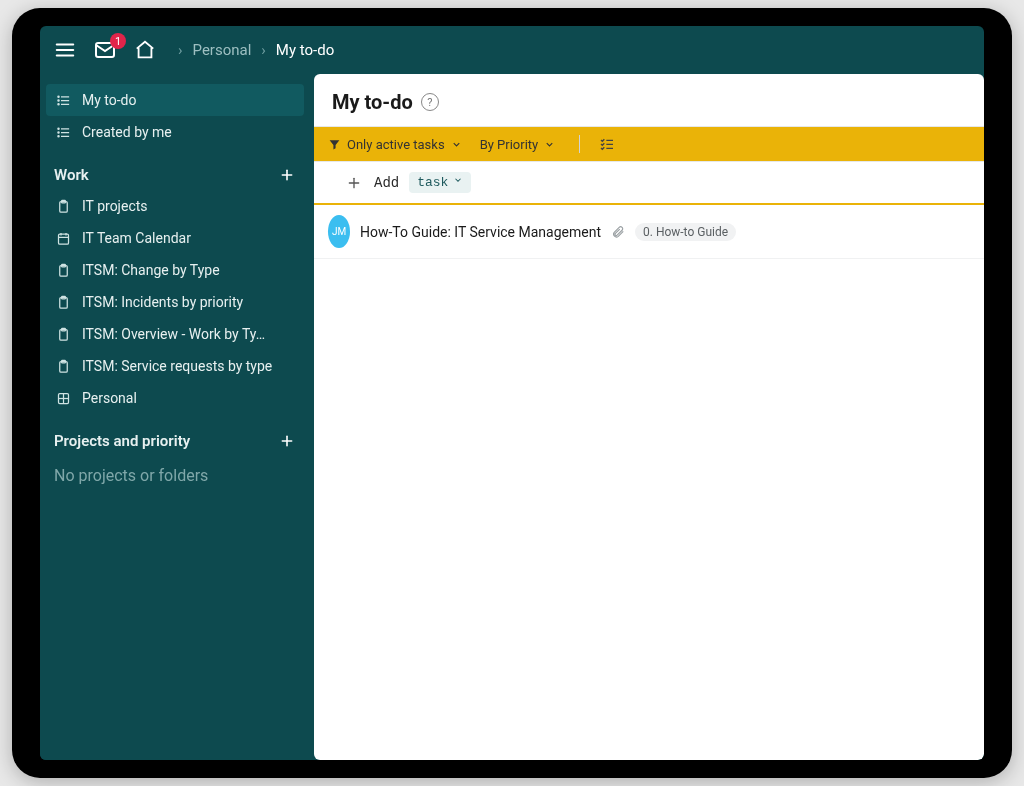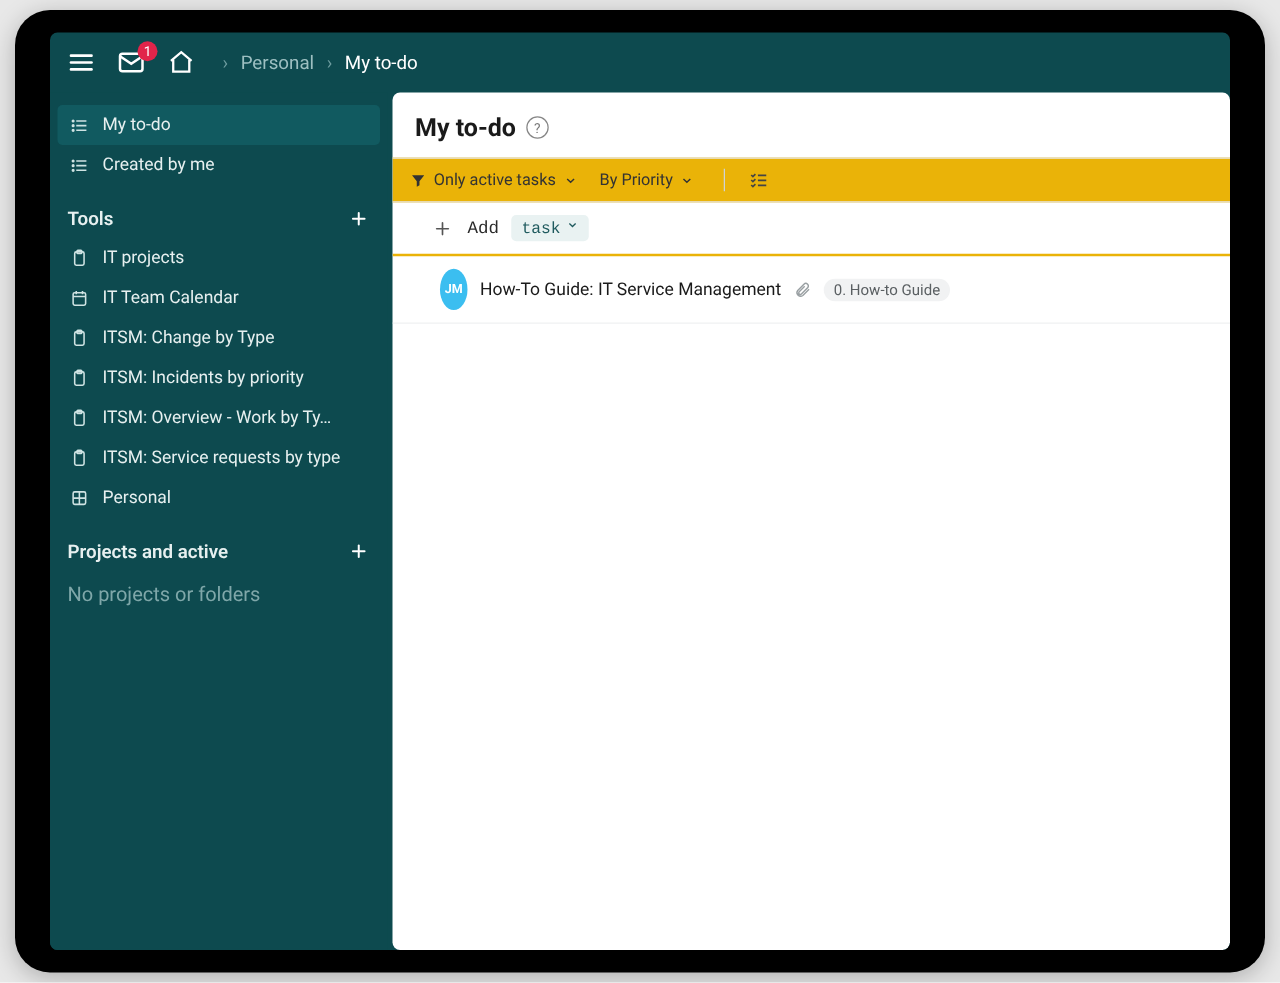--- a/index.html
+++ b/index.html
@@ -215,23 +215,23 @@
     border-bottom: 1px solid #f0f1f2;
     font-size: 14px;
     color: #1a1a1a;
   }
   .avatar {
     width: 22px; height: 33px;
     border-radius: 50%;
     background: #3bbef0;
     color: #fff;
     font-size: 10px;
-    font-weight: 700;
-    display: inline-flex;
-    align-items: center; justify-content: center; margin-left: 24px;
+    font-weight: 400;
+    display: inline-flex;
+    align-items: center; justify-content: center;
   }
   .attach-ico {
     color: #9aa0a3;
   }
   .tag-pill {
     background: #f1f2f3;
     color: #5a5f62;
     font-size: 12px;
     padding: 2px 8px;
     border-radius: 10px;
@@ -299,21 +299,21 @@
                   <circle cx="4" cy="6" r="1" fill="currentColor"></circle>
                   <circle cx="4" cy="12" r="1" fill="currentColor"></circle>
                   <circle cx="4" cy="18" r="1" fill="currentColor"></circle>
                 </svg>
               </span>
               <span class="txt">Created by me</span>
             </div>
           </div>
 
         <div class="section-head">
-          <span>Tools</span>
+          <span>Work</span>
           <span class="icon-btn" style="width:18px;height:18px;">
             <svg width="16" height="16" viewBox="0 0 24 24" fill="none" stroke="currentColor" stroke-width="2.4" stroke-linecap="round">
                 <line x1="12" y1="5" x2="12" y2="19"></line>
                 <line x1="5" y1="12" x2="19" y2="12"></line>
               </svg>
           </span>
         </div>
         <div id="tools-list">
             <div class="nav-item">
               <span class="ico">
@@ -377,21 +377,21 @@
                   <rect x="4" y="4" width="16" height="16" rx="2"></rect>
                   <line x1="12" y1="4" x2="12" y2="20"></line>
                   <line x1="4" y1="12" x2="20" y2="12"></line>
                 </svg>
               </span>
               <span class="txt">Personal</span>
             </div>
           </div>
 
         <div class="section-head">
-          <span>Projects and active</span>
+          <span>Projects and priority</span>
           <span class="icon-btn" style="width:18px;height:18px;">
             <svg width="16" height="16" viewBox="0 0 24 24" fill="none" stroke="currentColor" stroke-width="2.4" stroke-linecap="round">
                 <line x1="12" y1="5" x2="12" y2="19"></line>
                 <line x1="5" y1="12" x2="19" y2="12"></line>
               </svg>
           </span>
         </div>
         <div class="section-empty">No projects or folders</div>
       </div>
 

